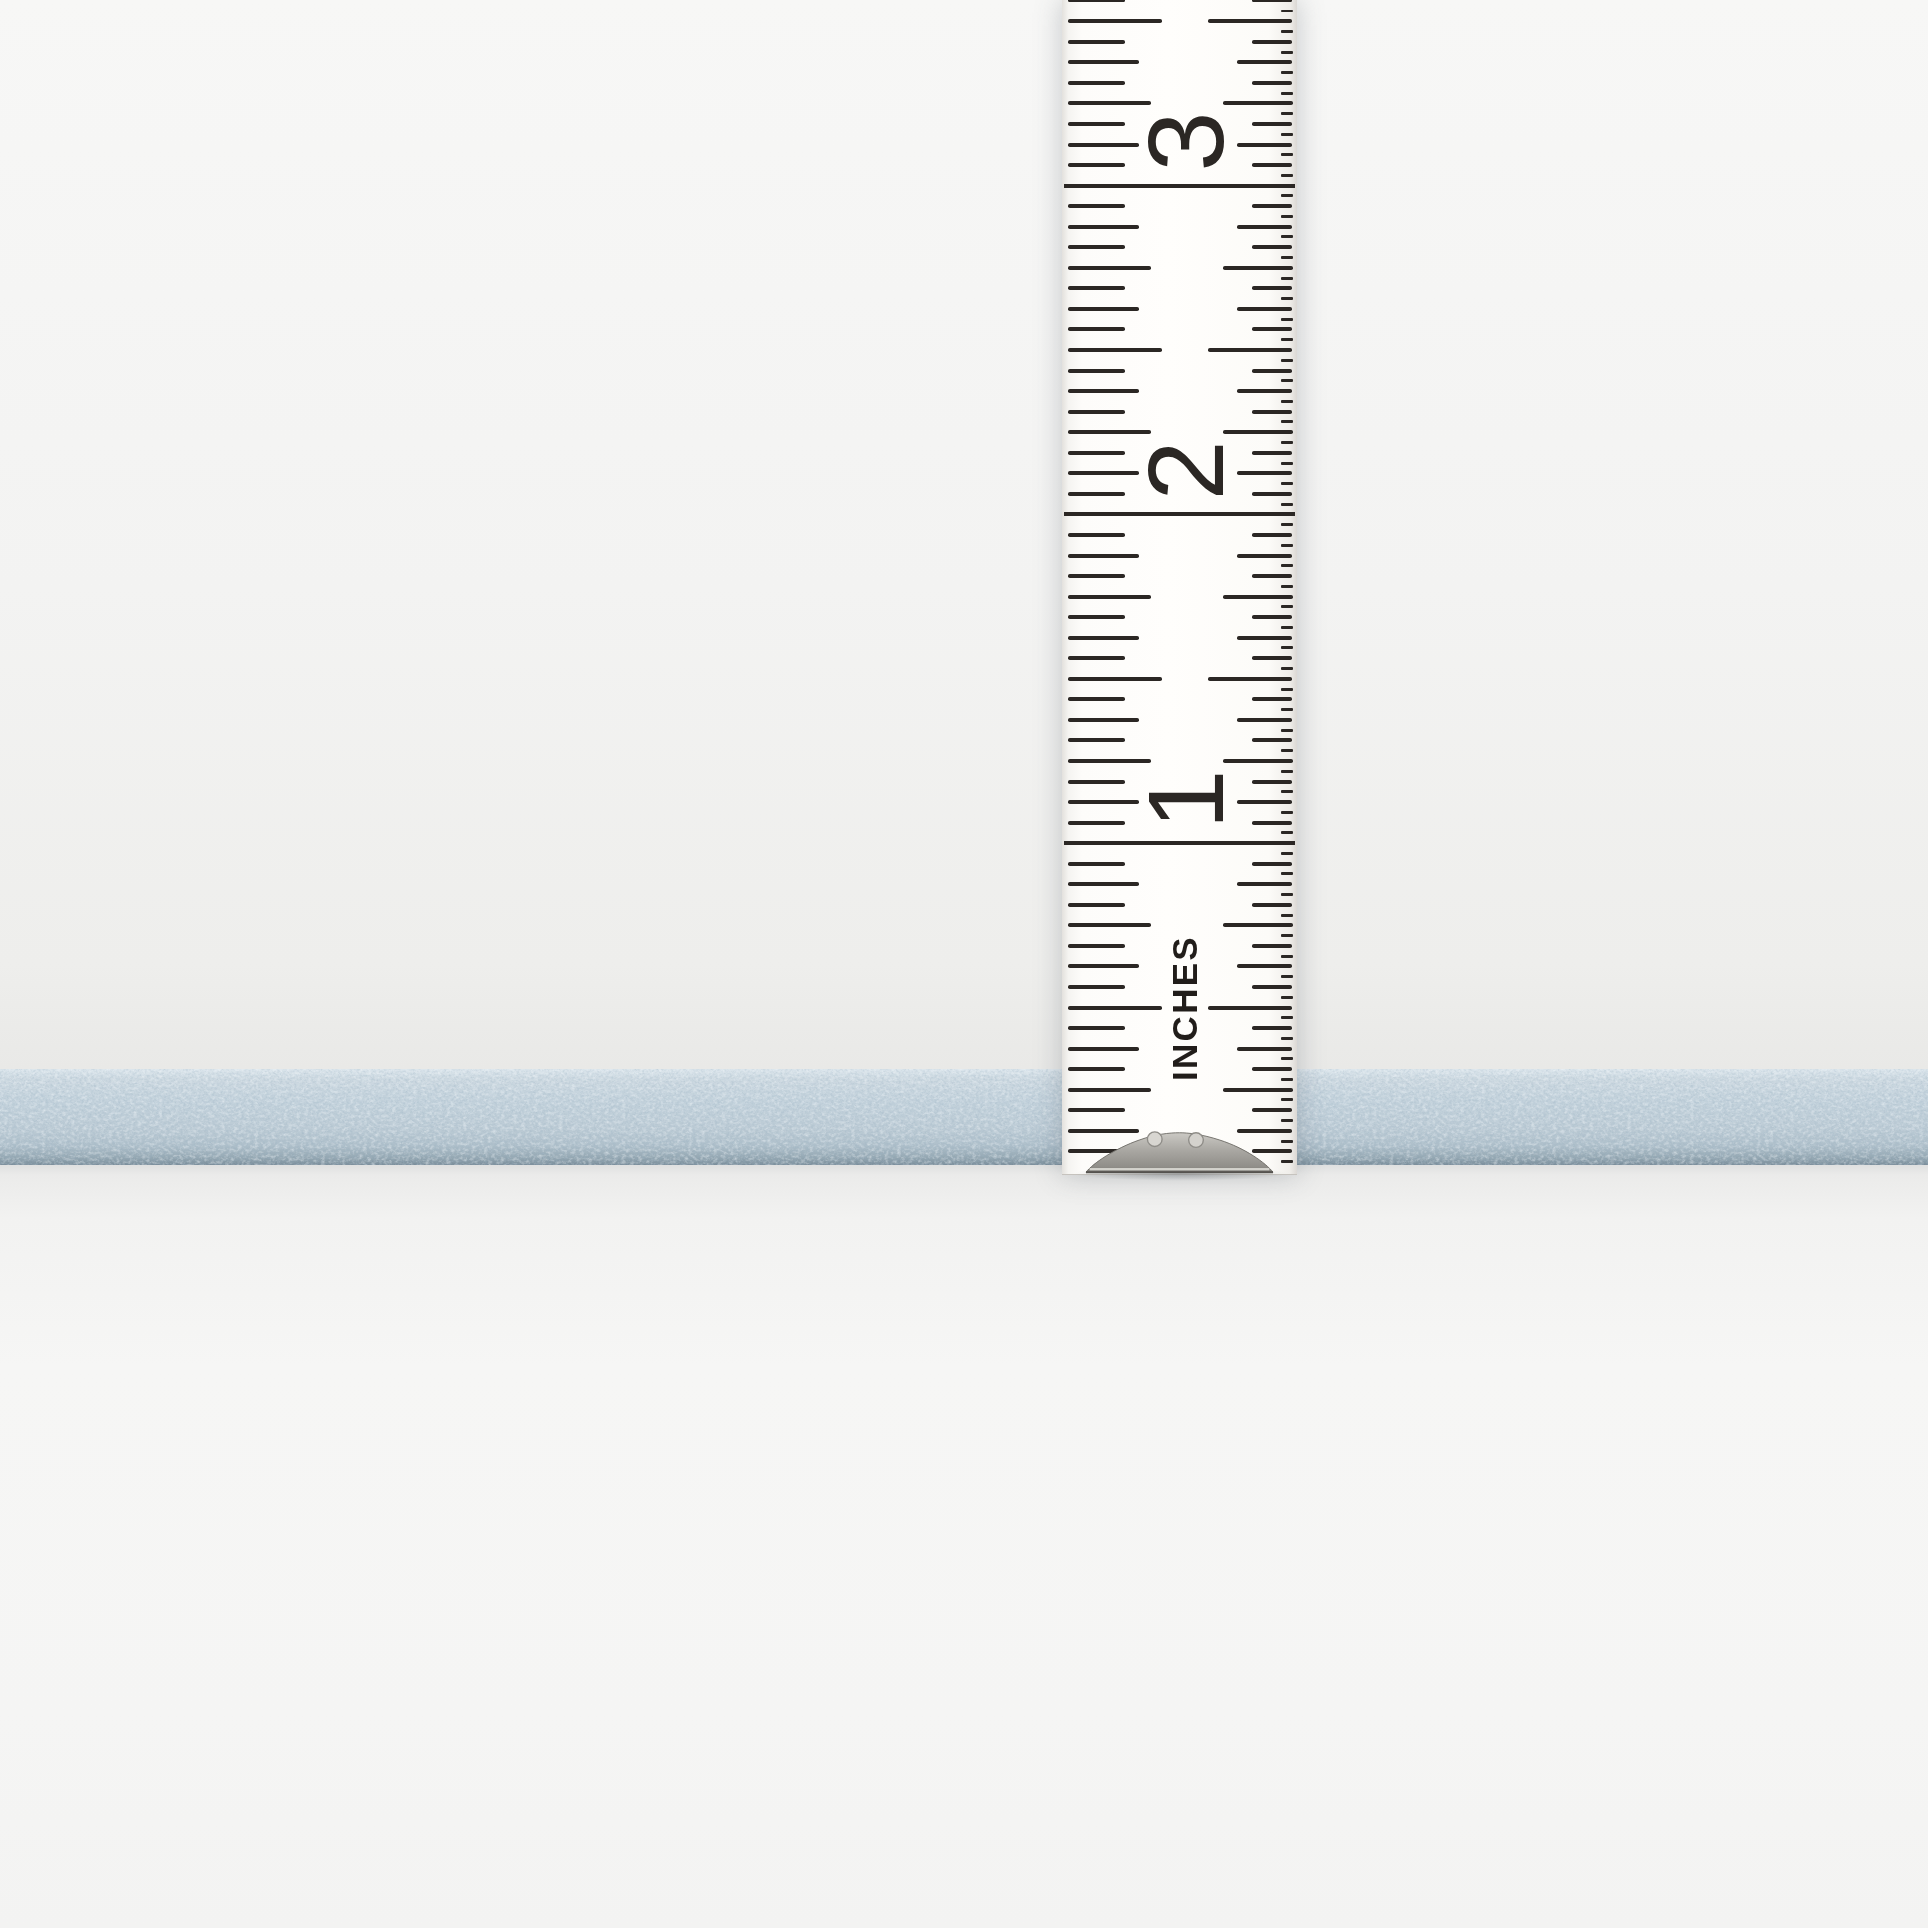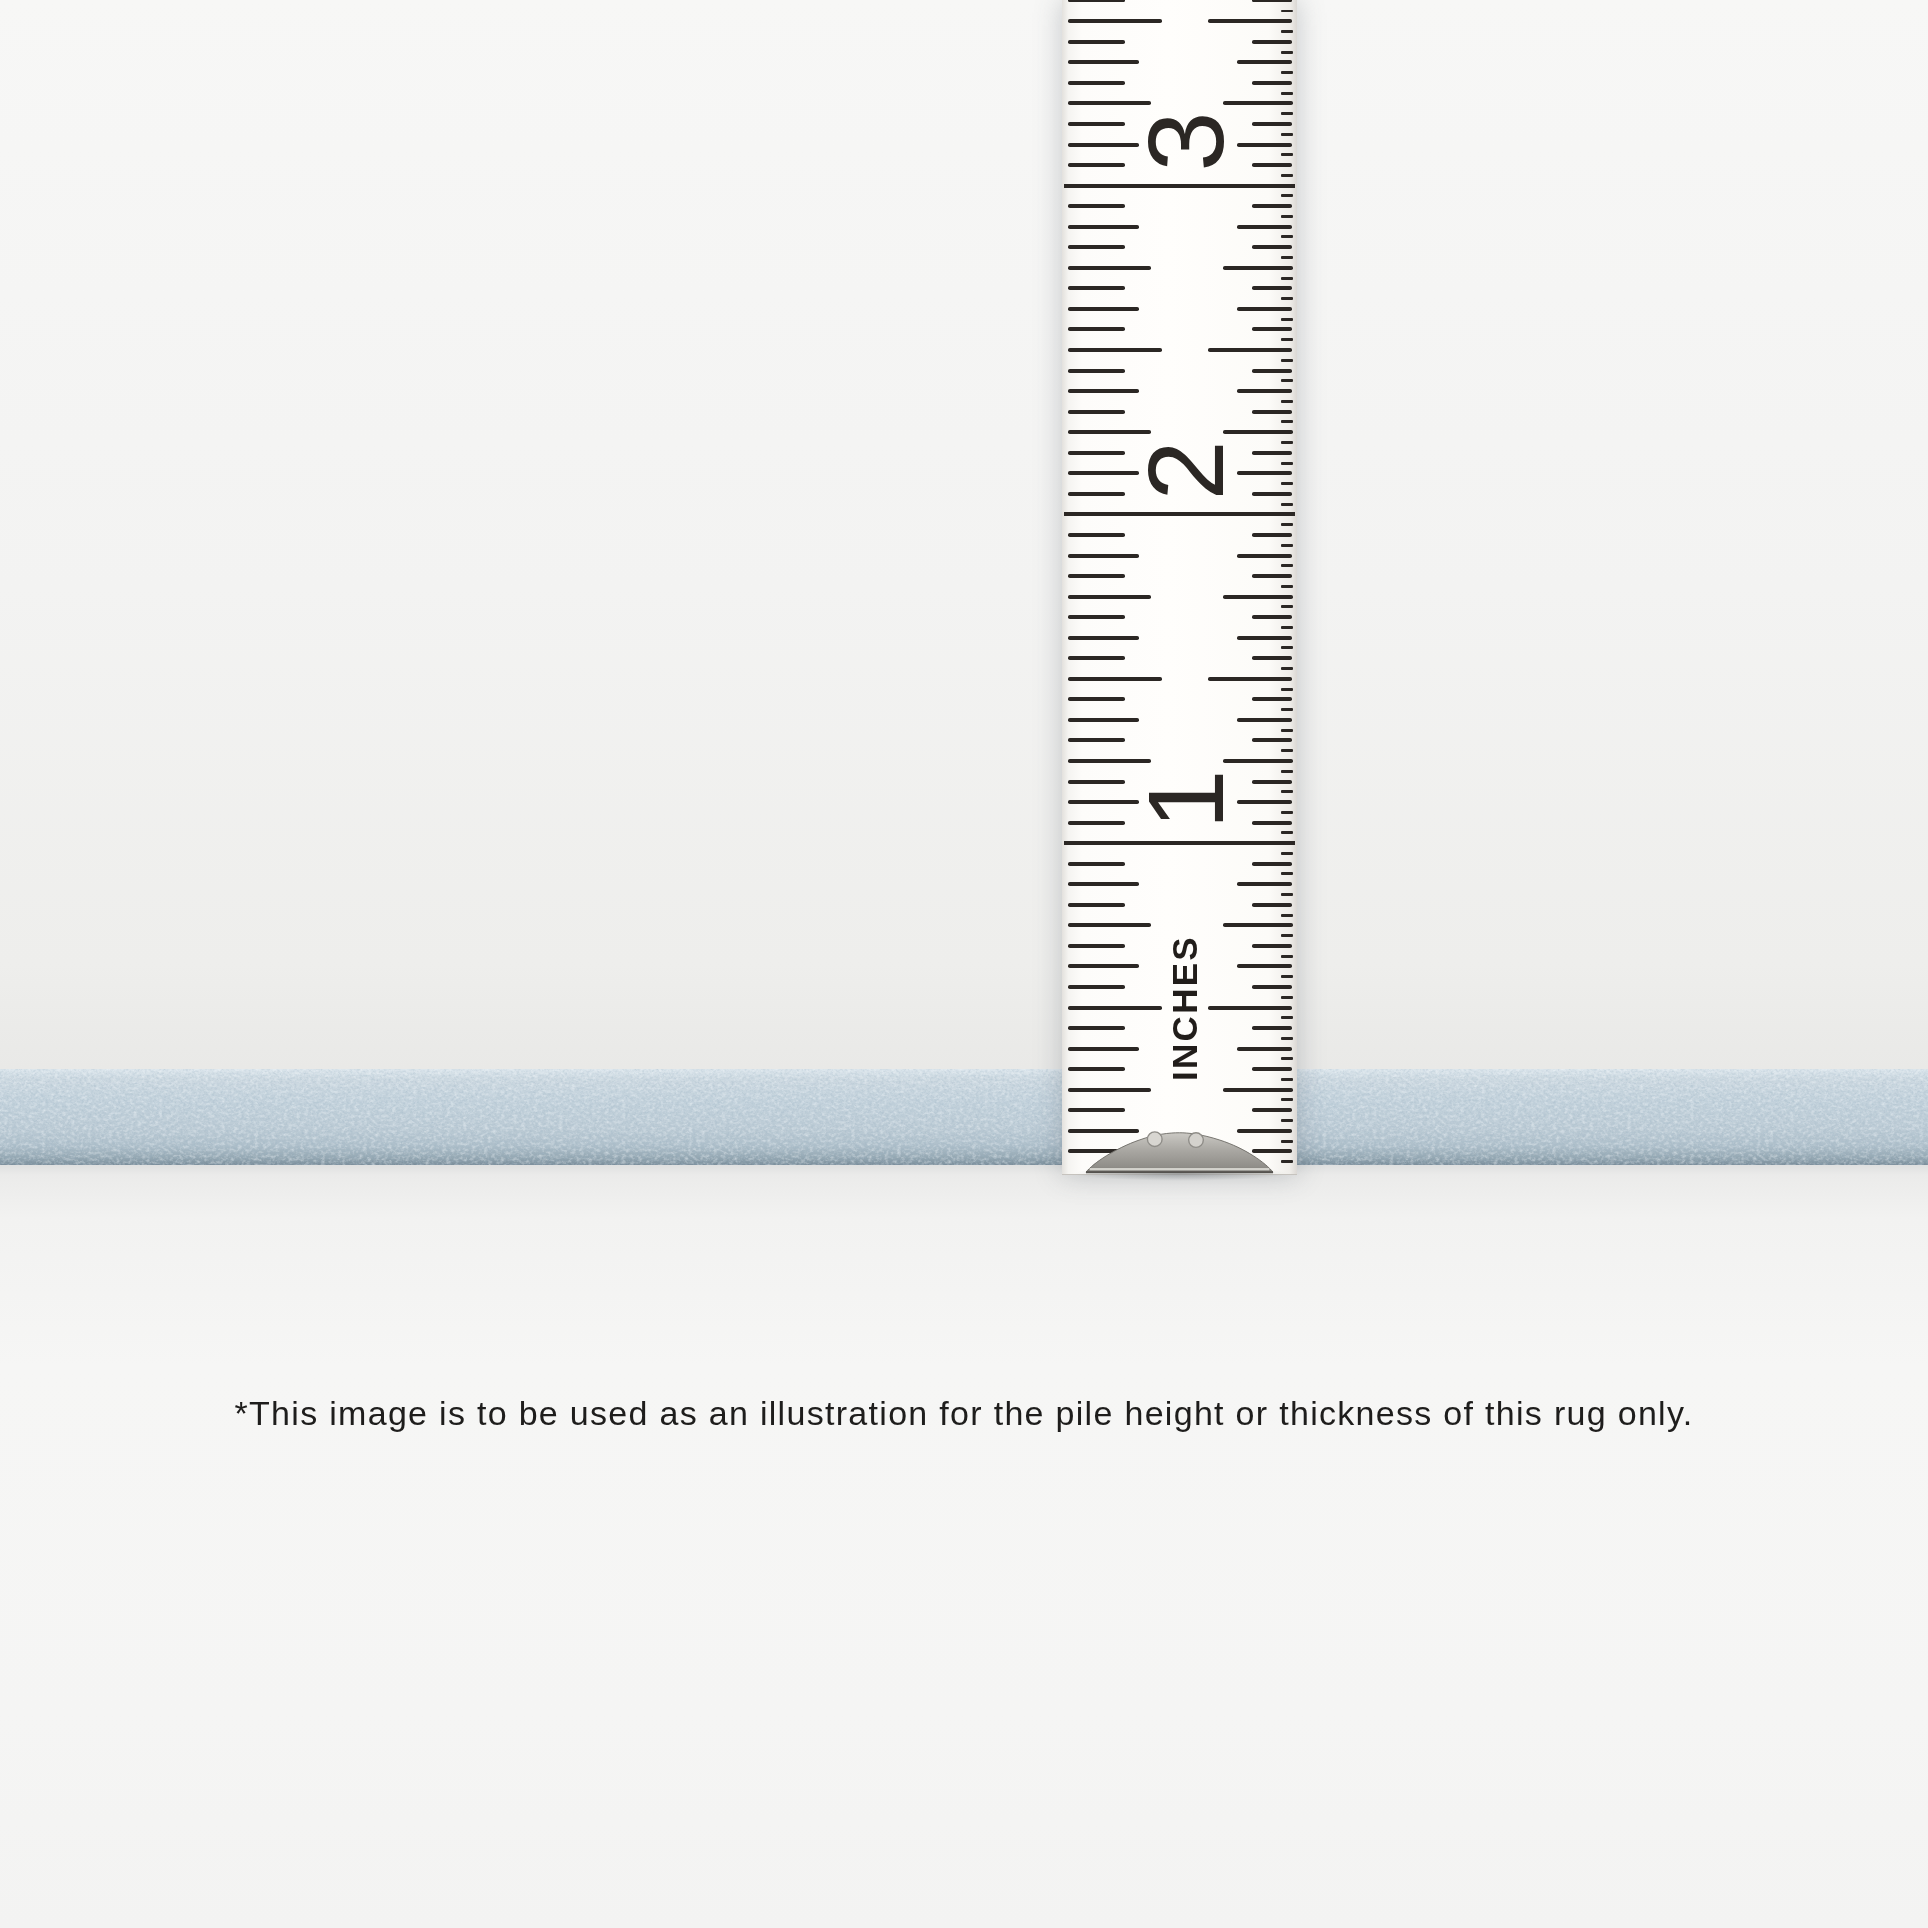--- a/index.html
+++ b/index.html
@@ -277,17 +277,16 @@
       </linearGradient>
     </defs>
     <path d="M4,46 L208,46 C200,36 178,20 150,11 C130,4.5 115,3 106,3 C95,3 80,4.5 62,11 C36,20 12,36 4,46 Z" fill="url(#mg)" stroke="#6e6c67" stroke-width="1"></path>
     <rect x="8" y="41.5" width="196" height="2.5" fill="#dddbd6" opacity="0.9"></rect>
     <rect x="4" y="45" width="204" height="2.2" fill="#55534f"></rect>
     <circle cx="79" cy="10" r="8" fill="#d8d6d1" stroke="#8f8d88" stroke-width="1.5"></circle>
     <circle cx="124" cy="11" r="8" fill="#d4d2cd" stroke="#8f8d88" stroke-width="1.5"></circle>
   </svg>
 
   <div class="disclaimer">
-    <div>*This image is to be used as an illustration for the pile height or thickness of this rug only.</div>
   </div>
 
 </div>
 
 
 </body></html>

